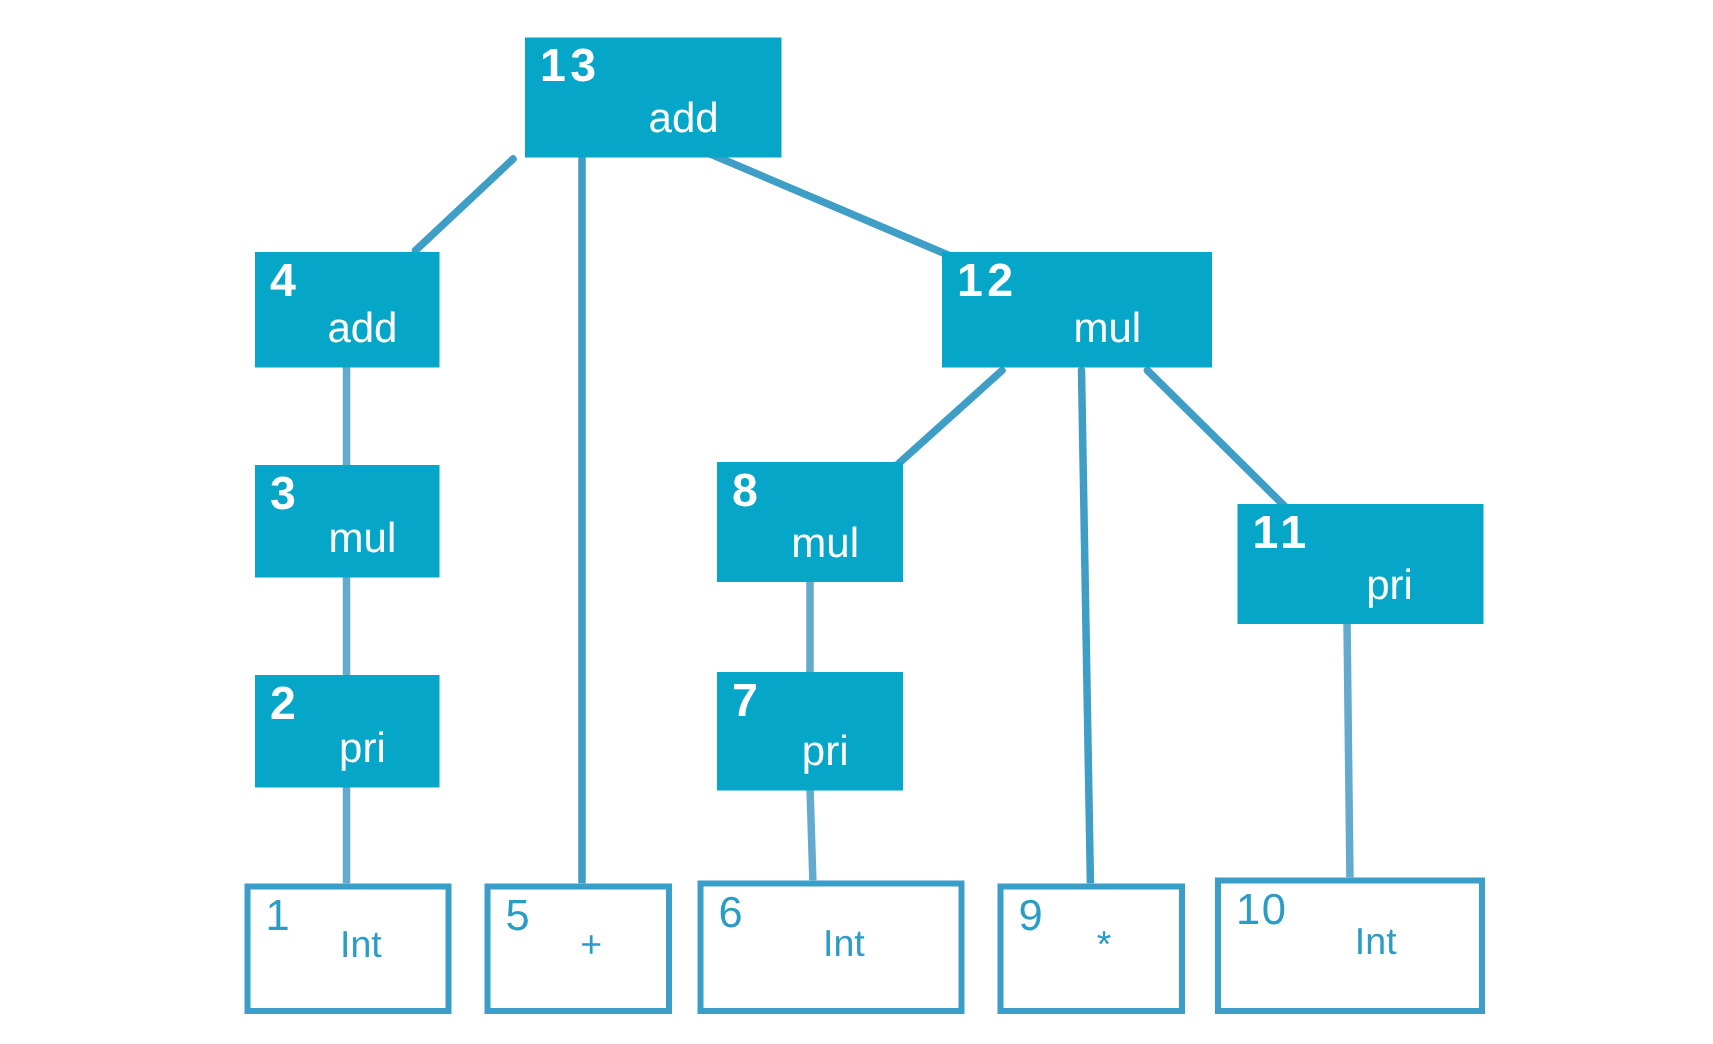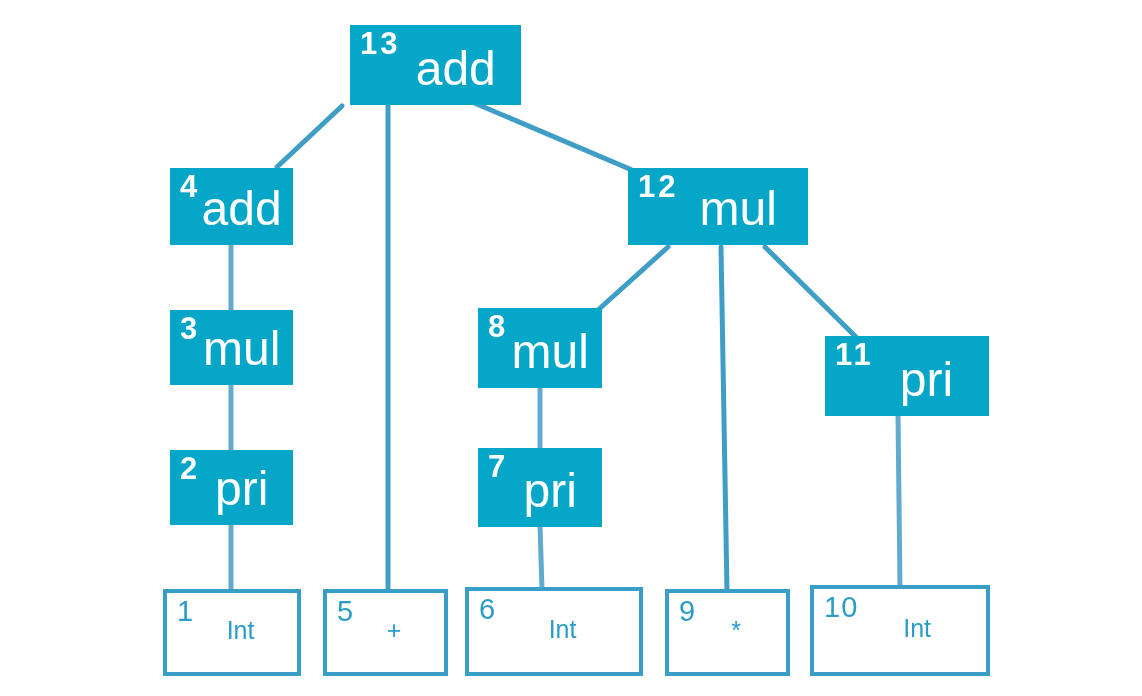--- a/index.html
+++ b/index.html
@@ -18,21 +18,21 @@
     display:flex;
     box-sizing:border-box;
     padding:3px 10px;
   }
   .node.filled{background:#06a6c8;color:#ffffff;}
   .node.leaf{background:#ffffff;border:4px solid #3a9ec8;color:#2a9cc5;}
   .num{font-size:31px;line-height:1.05;font-weight:bold;letter-spacing:3px;}
   .leaf .num{font-weight:normal;letter-spacing:1px;font-size:29px;}
   .lbl{
     flex:1;text-align:center;
-    font-size:48px;line-height:1;
+    font-size:28px;line-height:1;
     align-self:flex-end;
     padding-bottom:9px;
   }
   .leaf .lbl{align-self:center;padding-bottom:4px;font-size:25px;}
   
   .n13{left:302px;top:25px;width:171px;height:80px;margin-left:48px;}
   .n4{left:170px;top:168px;width:123px;height:77px;}
   .n12{left:628px;top:168px;width:180px;height:77px;}
   .n3{left:170px;top:310px;width:123px;height:75px;}
   .n2{left:170px;top:450px;width:123px;height:75px;}

